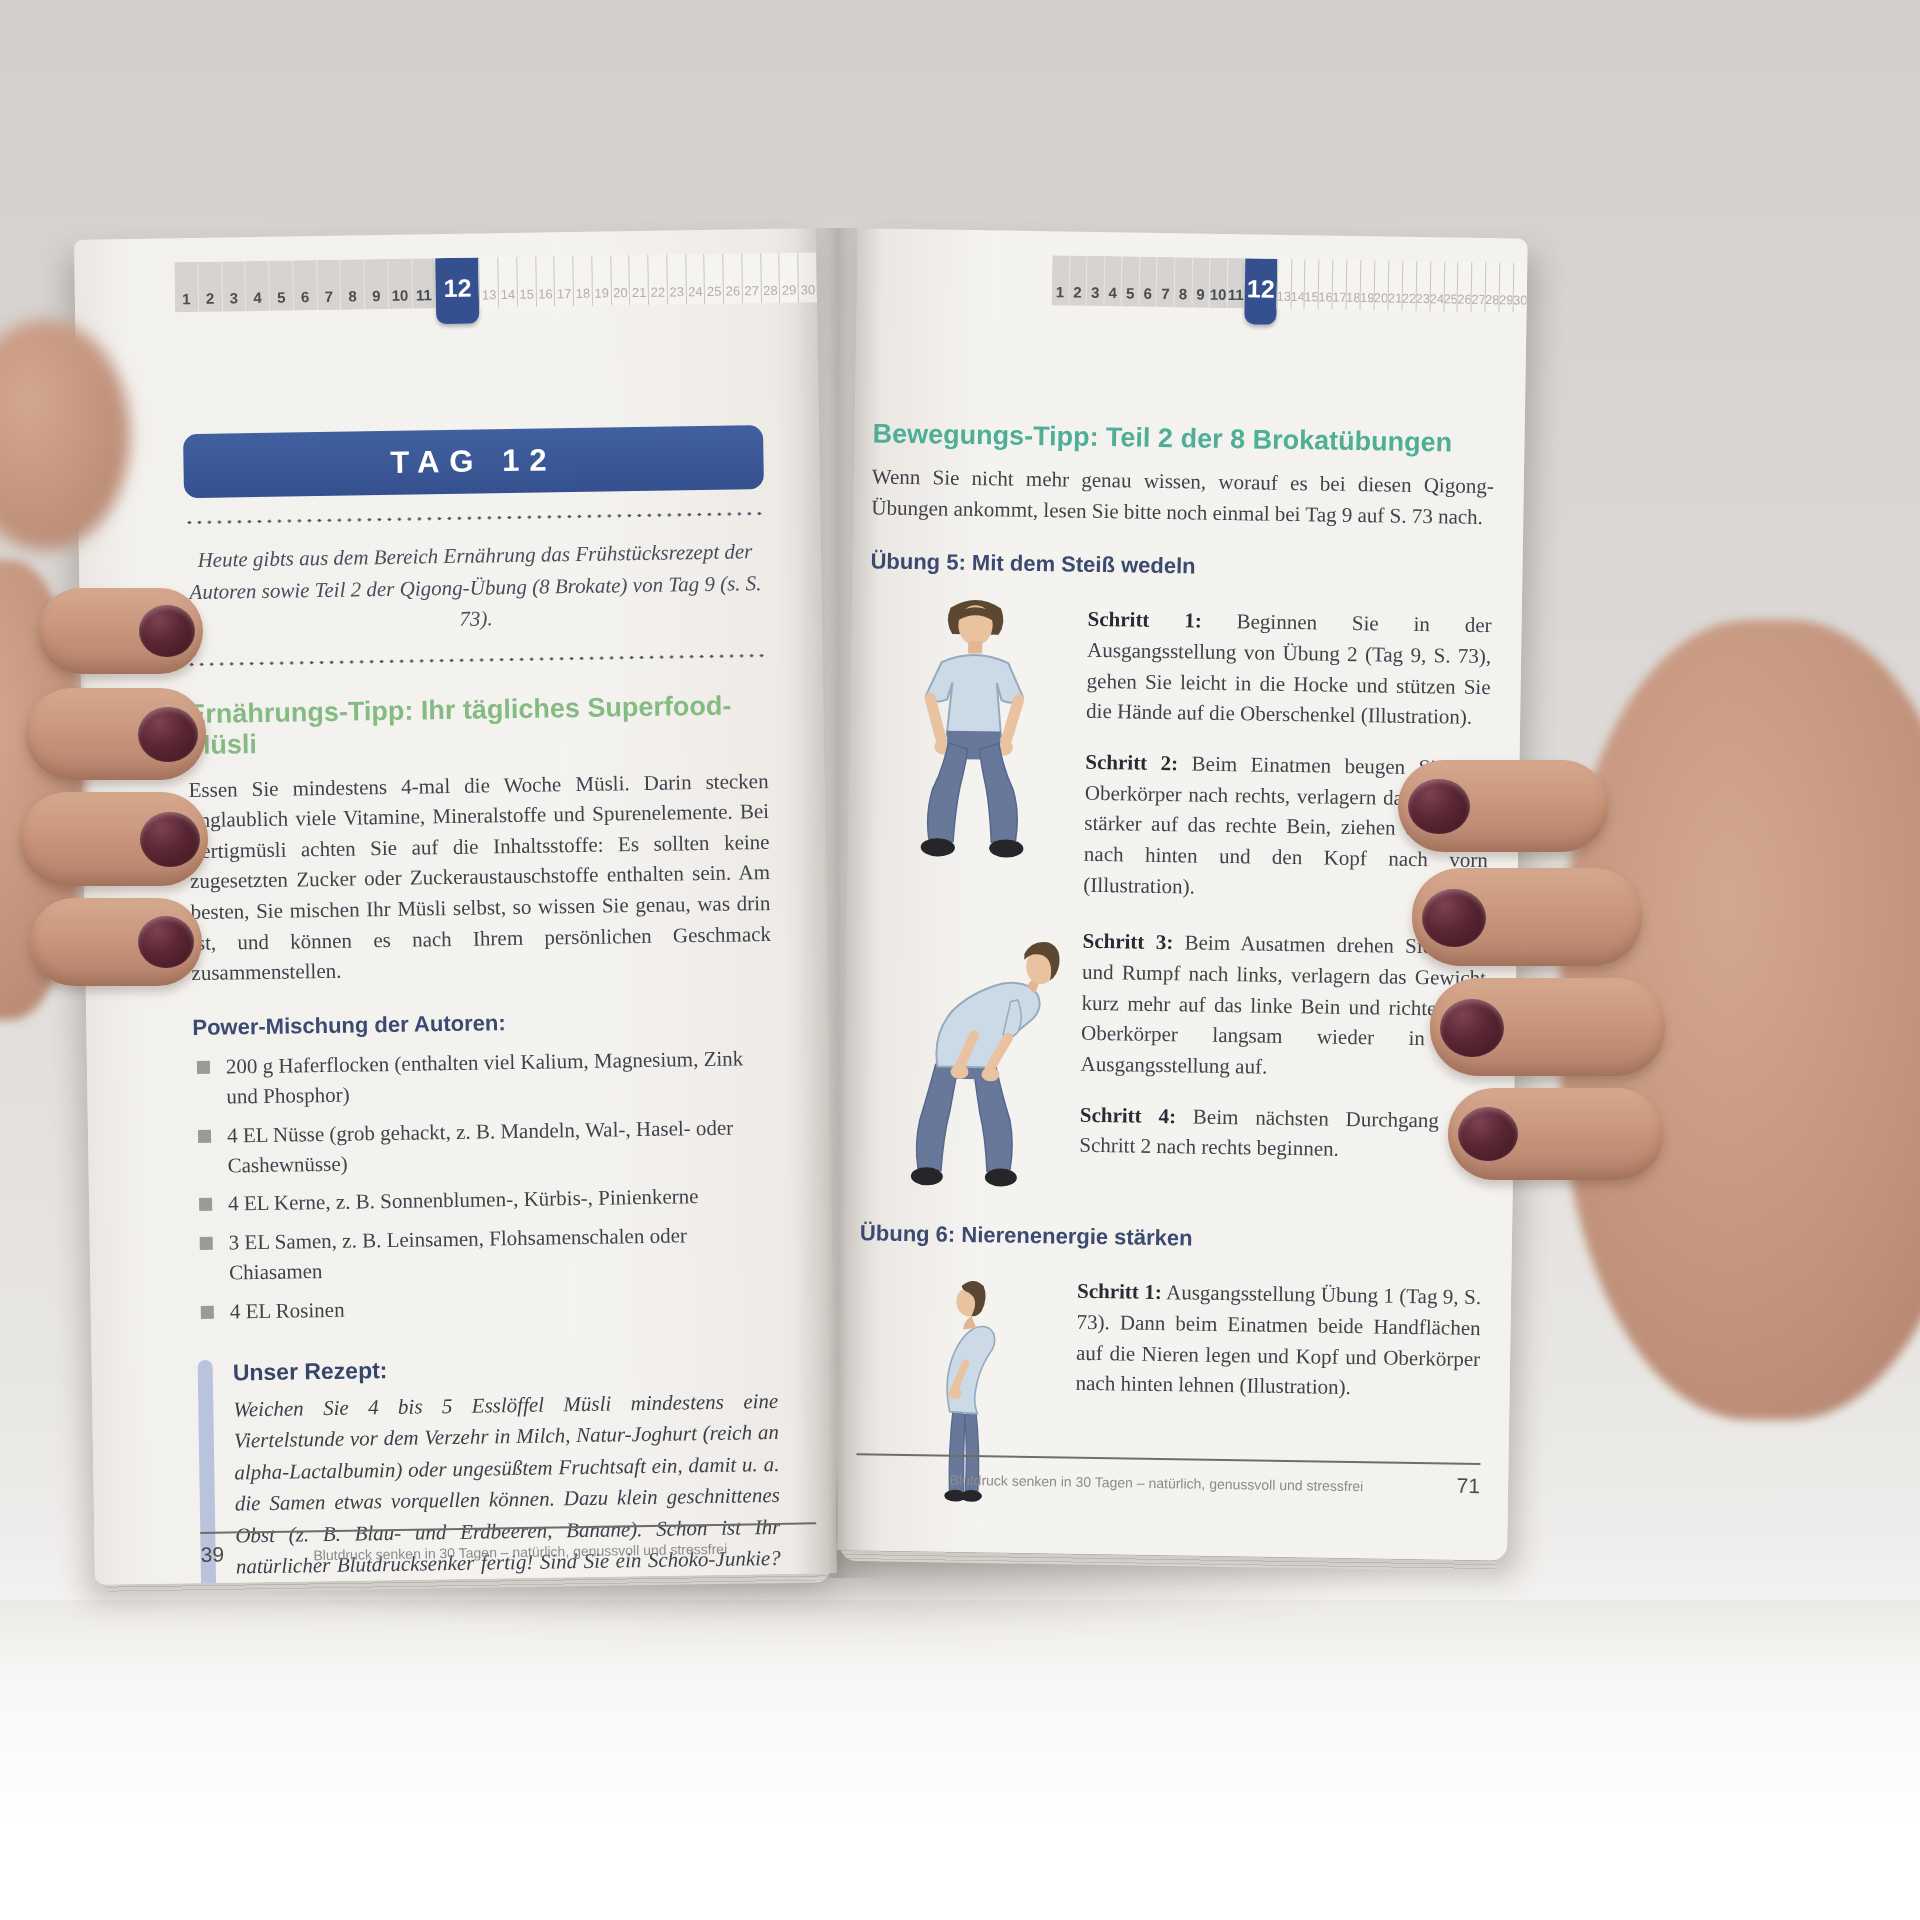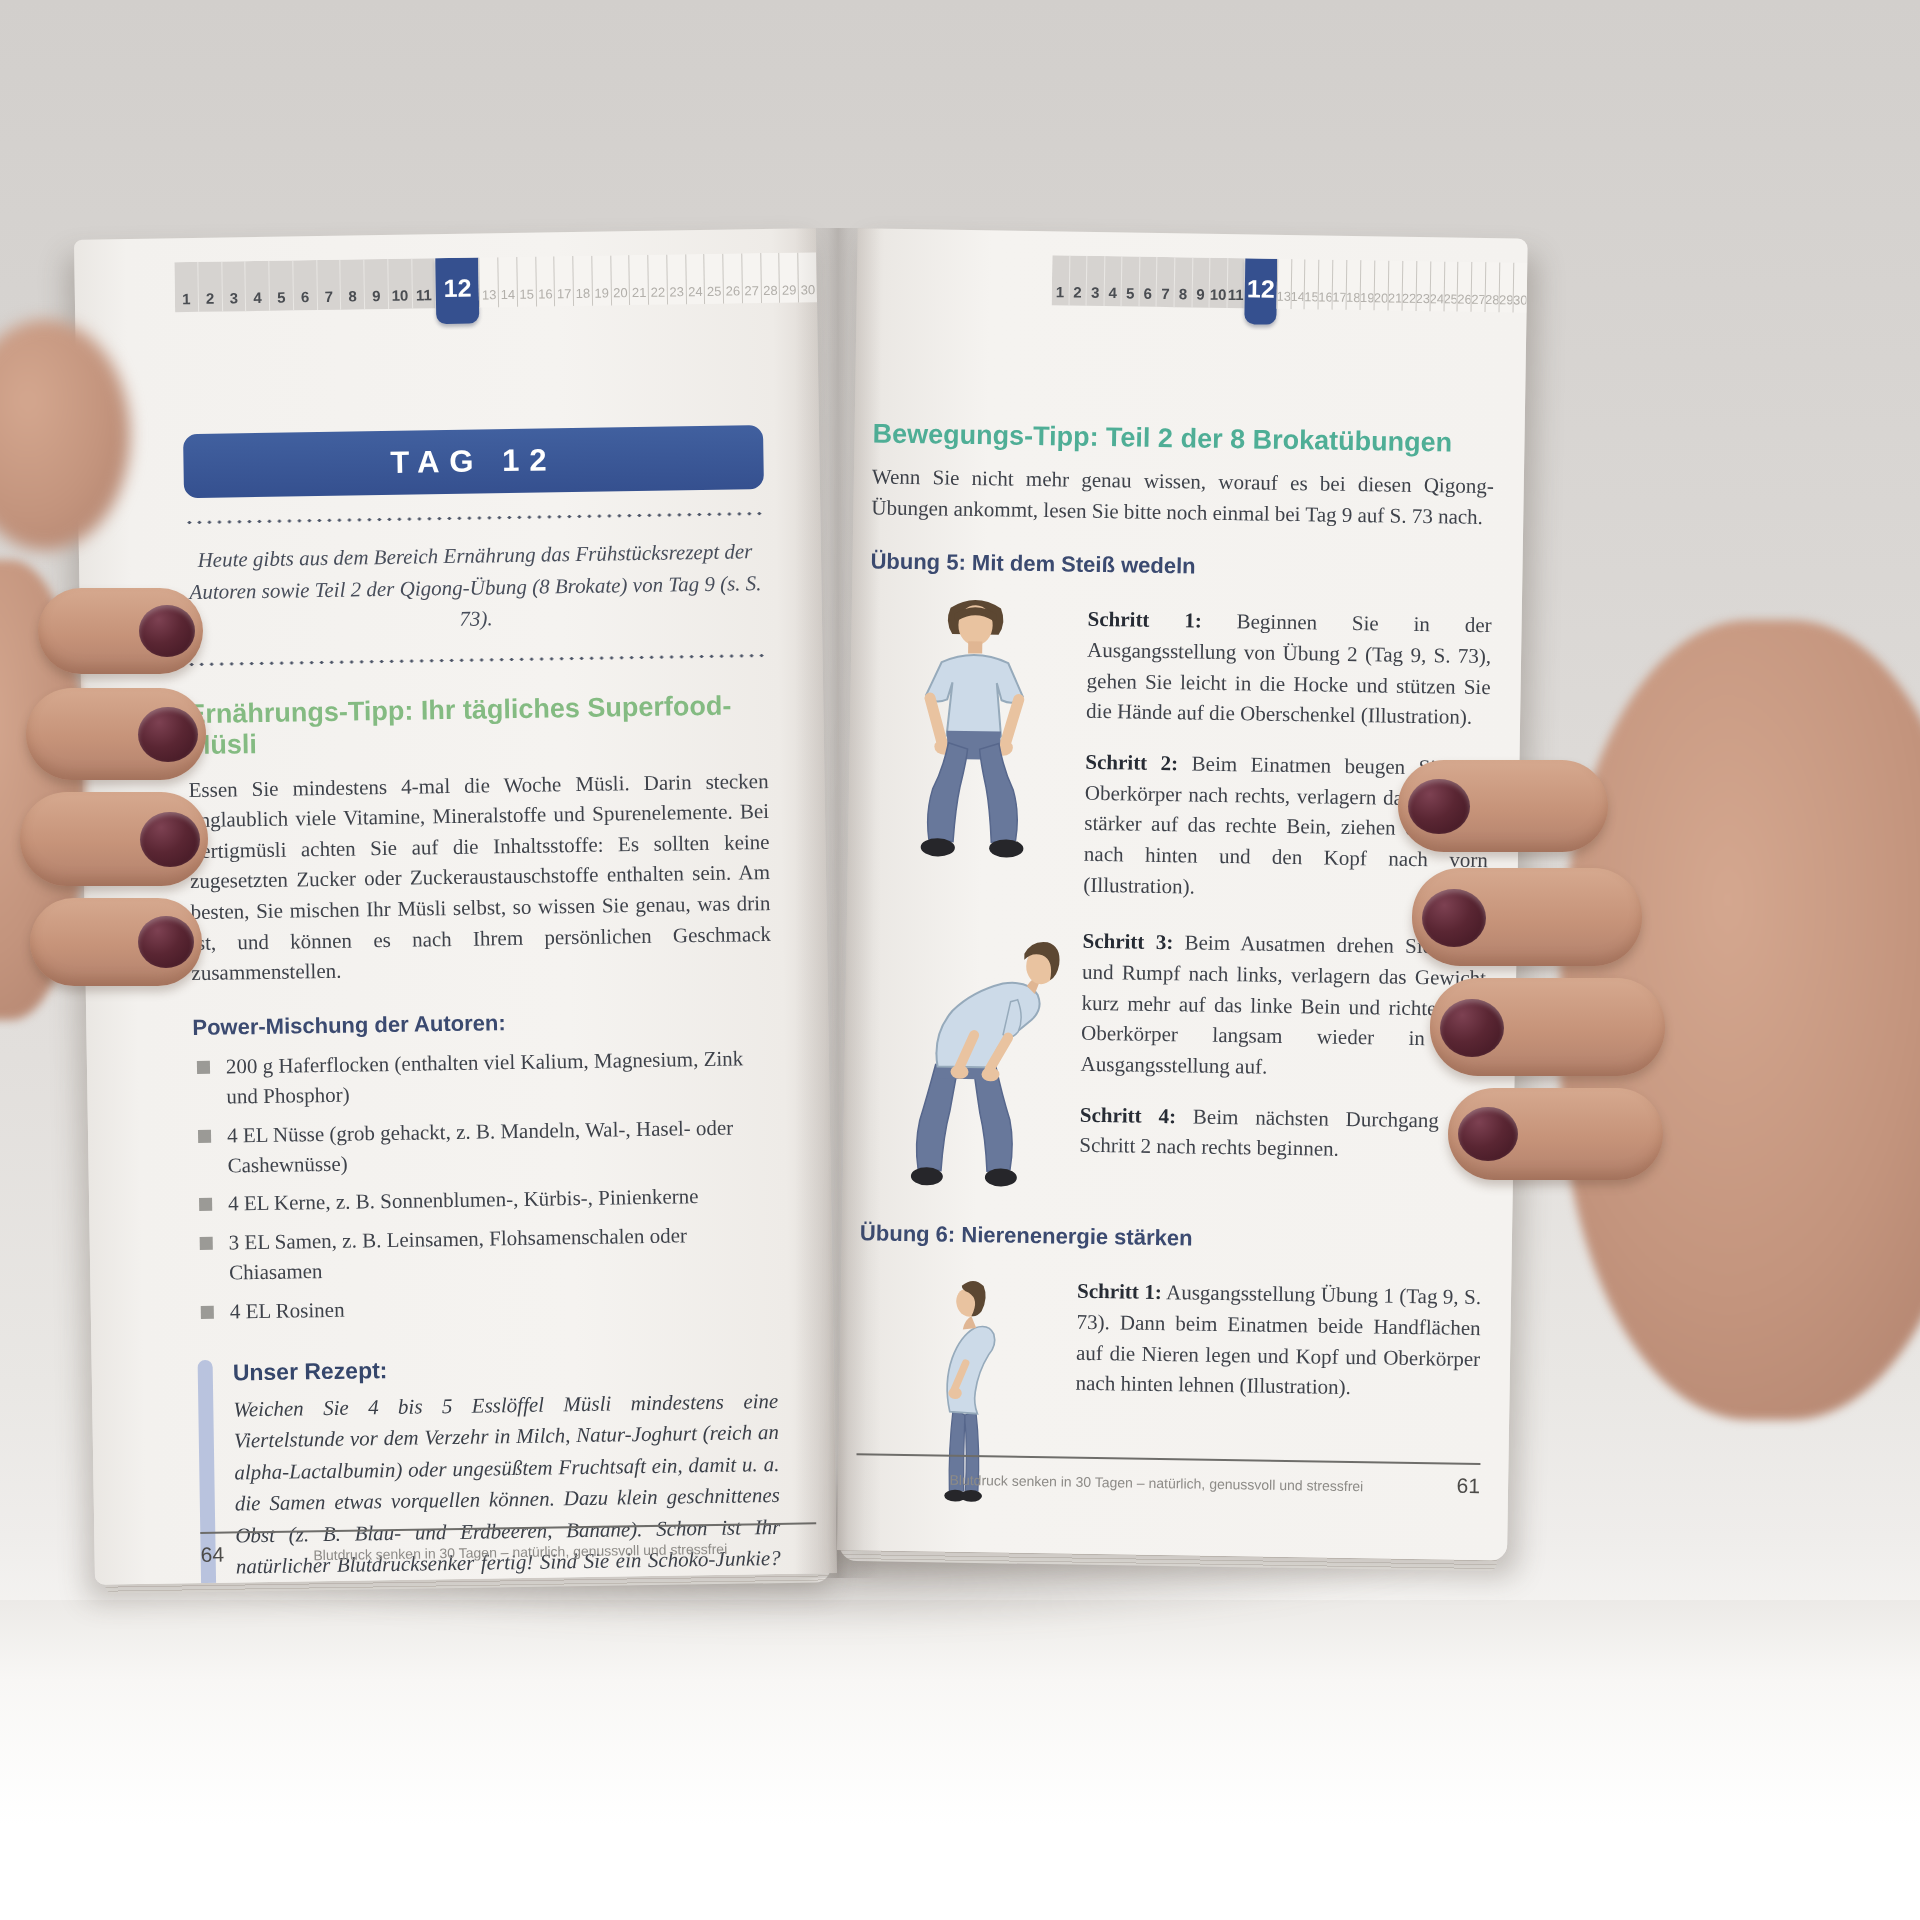--- a/index.html
+++ b/index.html
@@ -182,21 +182,21 @@
           <div class="recipe-bar"></div>
           <div>
             <div class="recipe-head">Unser Rezept:</div>
             <p class="recipe-text">Weichen Sie 4 bis 5 Esslöffel Müsli mindestens eine Viertelstunde vor dem Verzehr in Milch, Natur-Joghurt (reich an alpha-Lactalbumin) oder ungesüßtem Fruchtsaft ein, damit u. a. die Samen etwas vorquellen können. Dazu klein geschnittenes Obst (z. B. Blau- und Erdbeeren, Banane). Schon ist Ihr natürlicher Blutdrucksenker fertig! Sind Sie ein Schoko-Junkie? Dann streuen Sie ein Stück klein gehackte Zartbitterschokolade (enthält Catechine s. S. 71) über Ihr Müsli. Vergessen Sie bitte nicht, dazu reichlich zu trinken, z. B. Hibiskustee (s. S. 30).</p>
           </div>
         </div>
       </div>
       <div class="footer">
         <div class="footer-rule"></div>
         <div class="footer-row">
-          <span class="pagenum">64</span>
+          <span class="pagenum">39</span>
           <span class="foot-title">Blutdruck senken in 30 Tagen – natürlich, genussvoll und stressfrei</span>
         </div>
       </div>
     </div>
 
     <div class="page right">
       <div class="tabbar">
           <div class="tab tab-filled">1</div>
           <div class="tab tab-filled">2</div>
           <div class="tab tab-filled">3</div>
@@ -303,21 +303,21 @@
           </div>
           <div class="ex-steps">
             <p class="serif just step"><span class="step-label">Schritt 1:</span><span> Ausgangsstellung Übung 1 (Tag 9, S. 73). Dann beim Einatmen beide Handflächen auf die Nieren legen und Kopf und Oberkörper nach hinten lehnen (Illustration).</span></p>
           </div>
         </div>
       </div>
       <div class="footer">
         <div class="footer-rule"></div>
         <div class="footer-row">
           <span class="foot-title">Blutdruck senken in 30 Tagen – natürlich, genussvoll und stressfrei</span>
-          <span class="pagenum">61</span>
+          <span class="pagenum">71</span>
         </div>
       </div>
     </div>
 
     <div class="gutter"></div>
   </div>
 
   <div>
     <div class="hand-blob blur8" style="left:-40px; top:320px; width:170px; height:230px; border-radius:50%;"></div>
     <div class="hand-blob blur5" style="left:-80px; top:560px; width:165px; height:460px; border-radius:45%;"></div>

